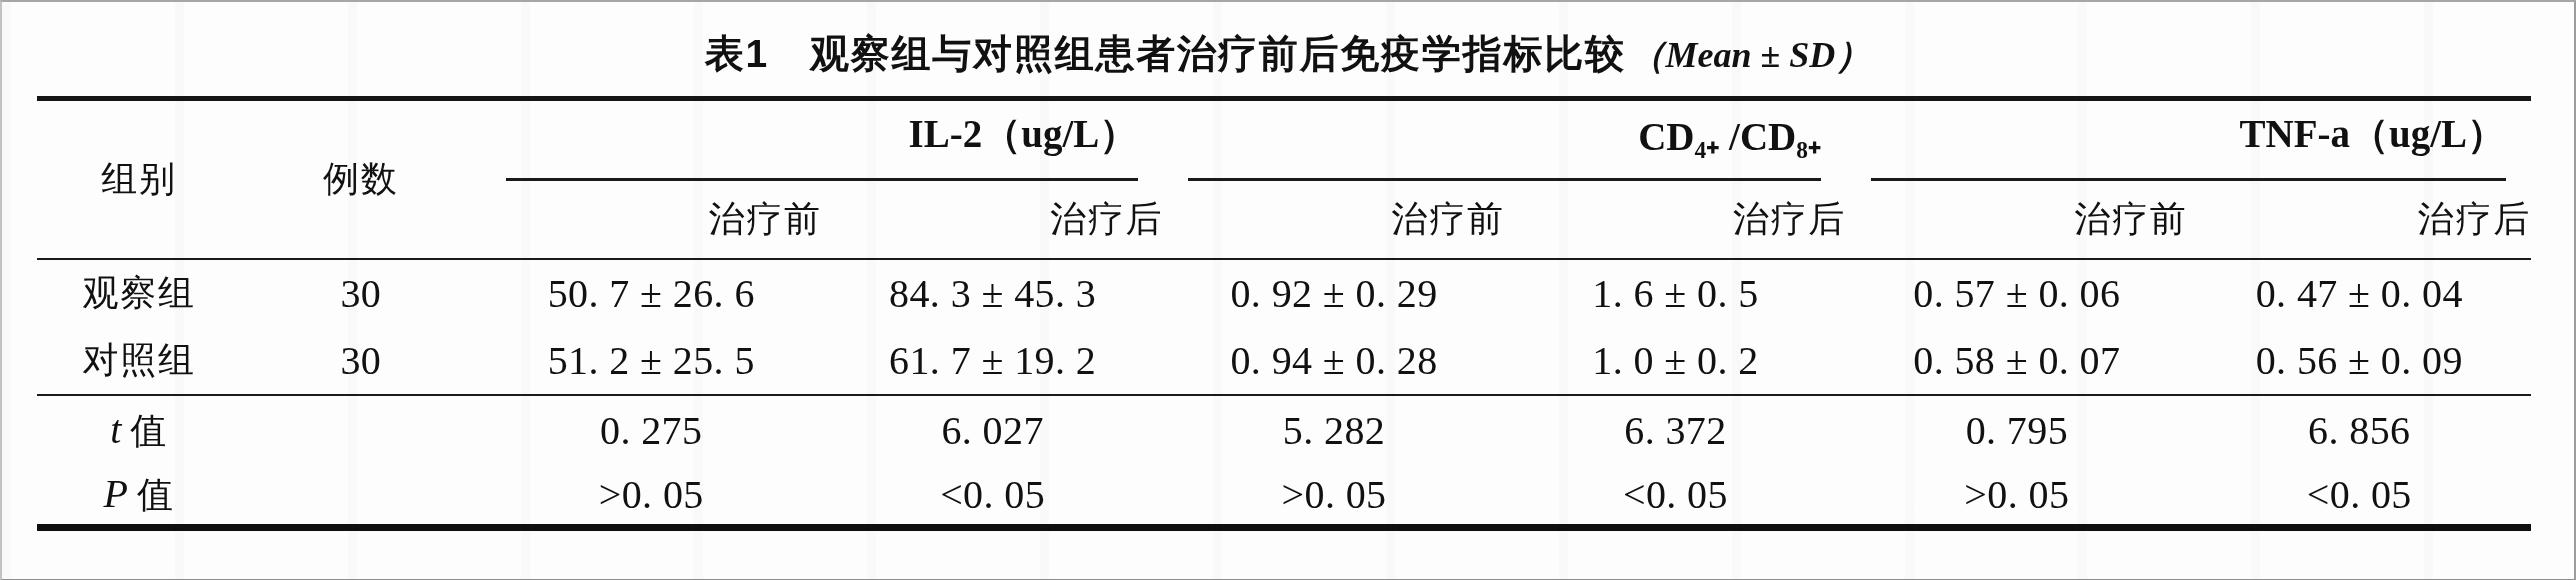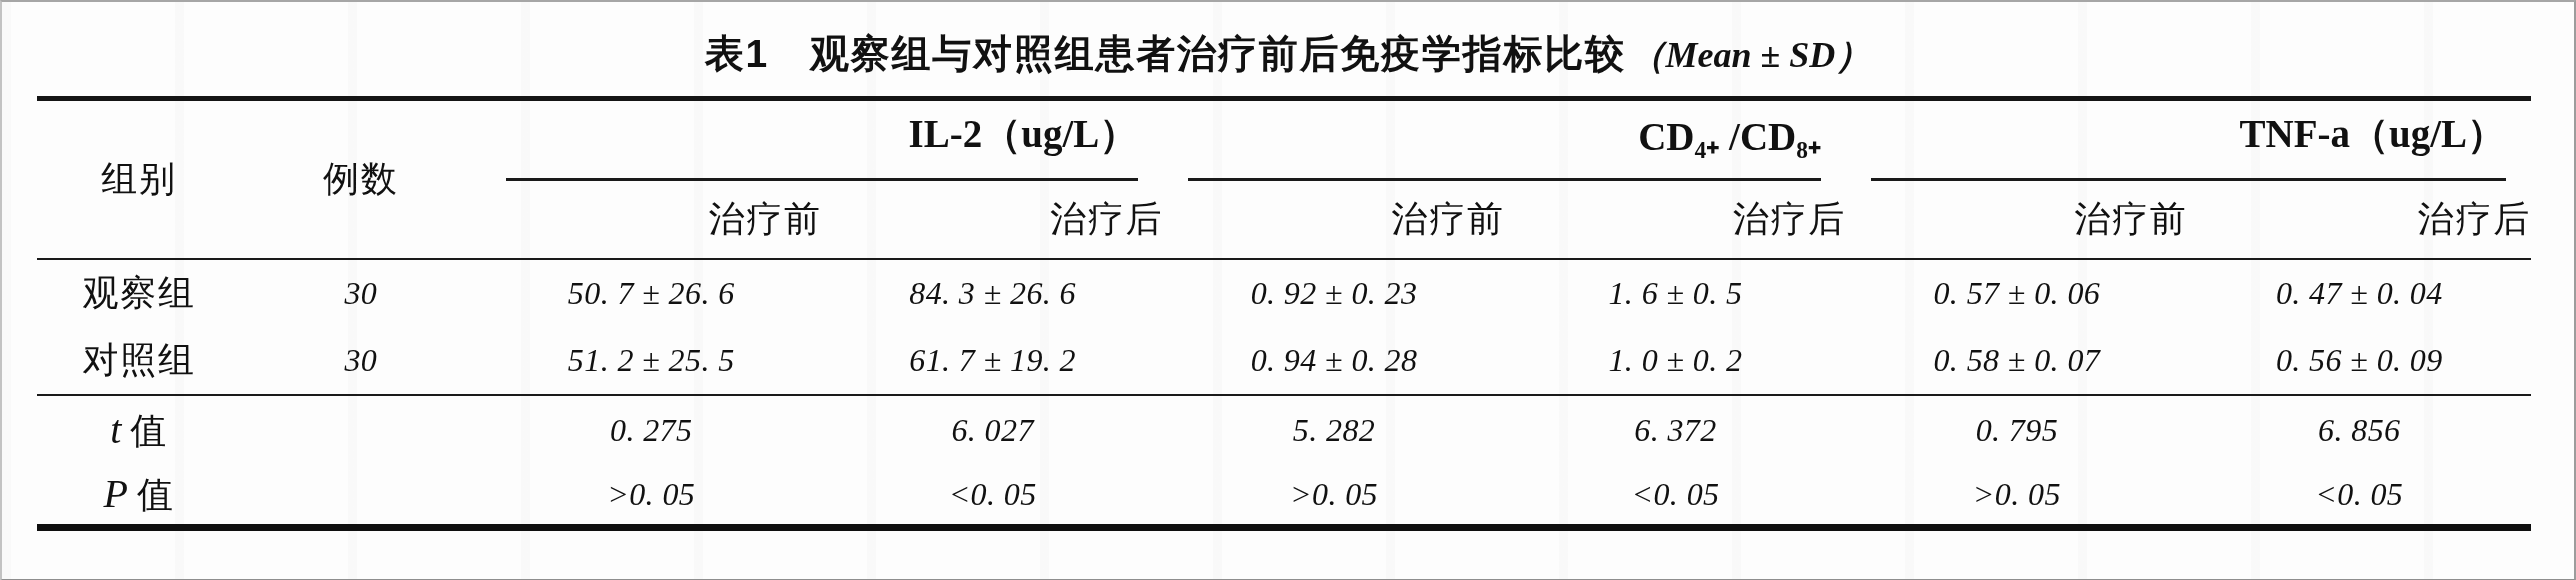--- a/index.html
+++ b/index.html
@@ -85,23 +85,22 @@
     font-family: "Liberation Serif", serif;
     font-size: 39px;
   }
   .zh {
     font-family: "Liberation Serif", serif;
     font-size: 36px;
     letter-spacing: 1.8px;
   }
   .num {
     font-family: "Liberation Serif", serif;
-    font-size: 32px;
+    font-size: 40px;
     letter-spacing: 0.4px;
-    font-style: italic;
   }
   .ital {
     font-family: "Liberation Serif", serif;
     font-style: italic;
     font-size: 40px;
   }
   .suffix { margin-left: 9px; }
 </style>
 </head>
 <body>
@@ -144,22 +143,22 @@
         <th class="zh">治疗后</th>
         <th class="zh">治疗前</th>
         <th class="zh">治疗后</th>
       </tr>
     </thead>
     <tbody>
       <tr class="dr1">
         <td class="zh">观察组</td>
         <td class="num">30</td>
         <td class="num">50. 7 ± 26. 6</td>
-        <td class="num">84. 3 ± 26. 6</td>
-        <td class="num">0. 92 ± 0. 23</td>
+        <td class="num">84. 3 ± 45. 3</td>
+        <td class="num">0. 92 ± 0. 29</td>
         <td class="num">1. 6 ± 0. 5</td>
         <td class="num">0. 57 ± 0. 06</td>
         <td class="num">0. 47 ± 0. 04</td>
       </tr>
       <tr class="dr2">
         <td class="zh">对照组</td>
         <td class="num">30</td>
         <td class="num">51. 2 ± 25. 5</td>
         <td class="num">61. 7 ± 19. 2</td>
         <td class="num">0. 94 ± 0. 28</td>

